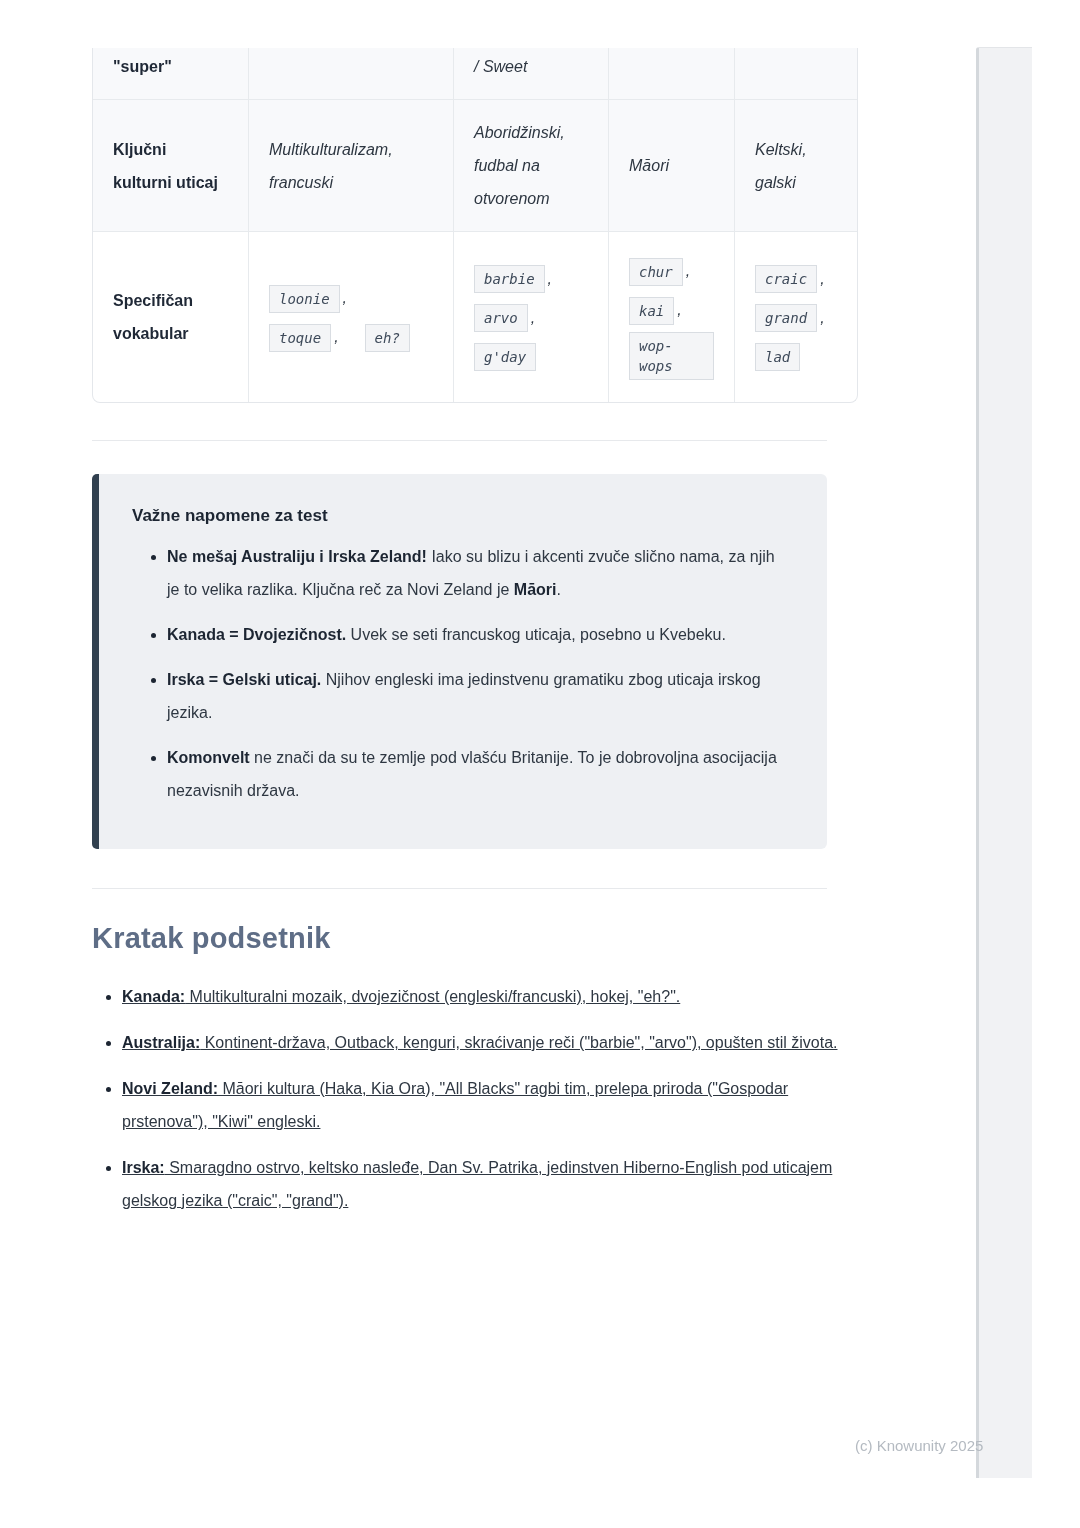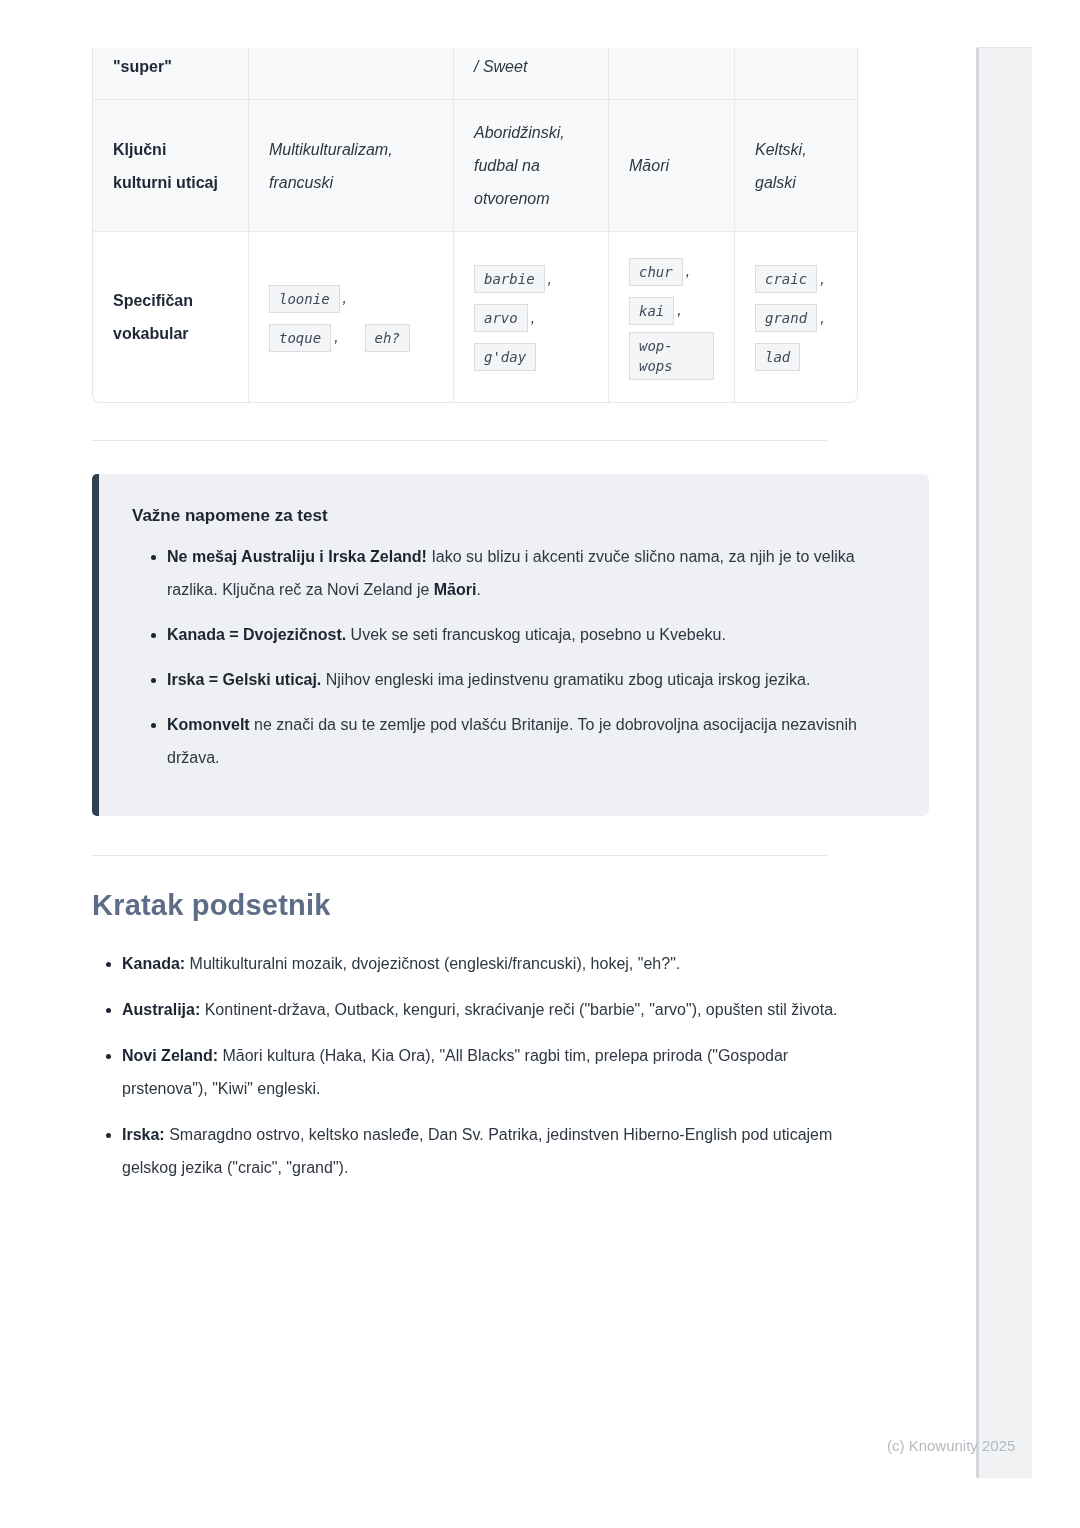--- a/index.html
+++ b/index.html
@@ -33,46 +33,46 @@
   }
   .chip-line .chip + .comma + .chip, .chip-line .comma + .chip{margin-left:26px;}
   .comma{margin-left:3px;color:#2e3742;}
 
   
   hr.divider{border:none;border-top:1px solid #e7e9ec;width:735px;margin:37px 0 0 0;}
   hr.divider.hr2{margin-top:39px;}
 
   
   .notebox{
-    box-sizing:border-box;margin-top:33px;width:837px;
+    box-sizing:border-box;margin-top:33px;width:735px;
     background:#eef0f3;border-left:7px solid #31404f;
     border-radius:5px 6px 6px 5px;
     padding:25px 40px 30px 33px;
   }
   .notebox-title{font-weight:bold;font-size:17px;color:#1c2532;line-height:33px;}
   .notebox ul{margin:8px 0 0;padding-left:35px;list-style:disc;}
   .notebox li{margin-bottom:12px;line-height:33px;font-size:16px;color:#2e3742;}
   .notebox li::marker{color:#1c2532;}
   strong{color:#1c2532;}
 
   
   h1.summary-heading{
     margin:33px 0 0;font-size:29px;font-weight:bold;color:#5e6d86;letter-spacing:.2px;
   }
-  ul.summary{margin:25px 0 0;padding-left:30px;font-size:16px;line-height:33px;list-style:disc;}
+  ul.summary{margin:25px 0 0;padding-left:30px;font-size:16px;line-height:33px;list-style:disc;text-decoration:underline;}
   ul.summary li{margin-bottom:13px;color:#2e3742;}
   ul.summary li::marker{color:#1c2532;}
 
   
   .scroll-strip{
     position:absolute;left:976px;top:47px;width:56px;height:1431px;
     background:#f1f2f4;border-left:3px solid #d4d8dc;border-top:1px solid #e3e5e8;
     border-radius:3px 0 0 0;box-sizing:border-box;
   }
-  .watermark{position:absolute;left:887px;top:1437px;font-size:15px;color:#b4bac1;z-index:5;}
+  .watermark{position:absolute;left:855px;top:1437px;font-size:15px;color:#b4bac1;z-index:5;}
 </style>
 </head>
 <body>
 
 <div class="content">
 
   <div class="table-wrap">
     <table class="cmp">
       <colgroup>
         <col style="width:155px">

